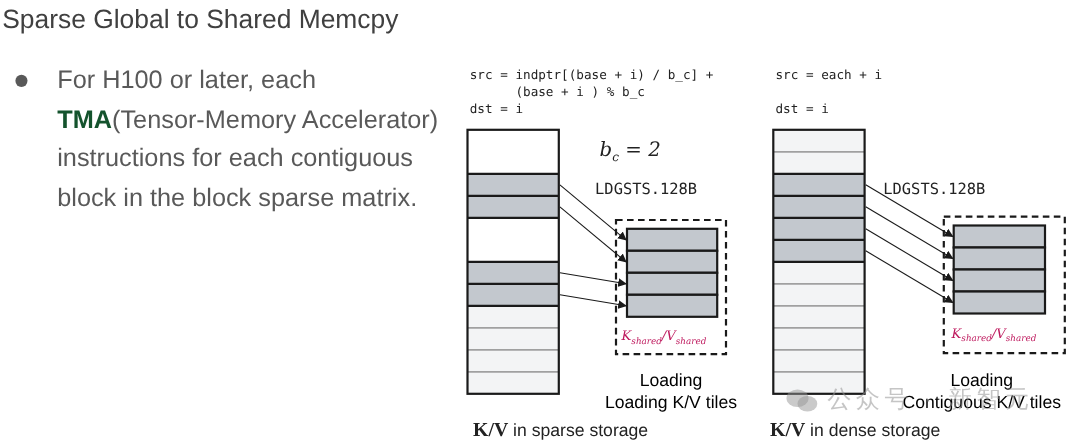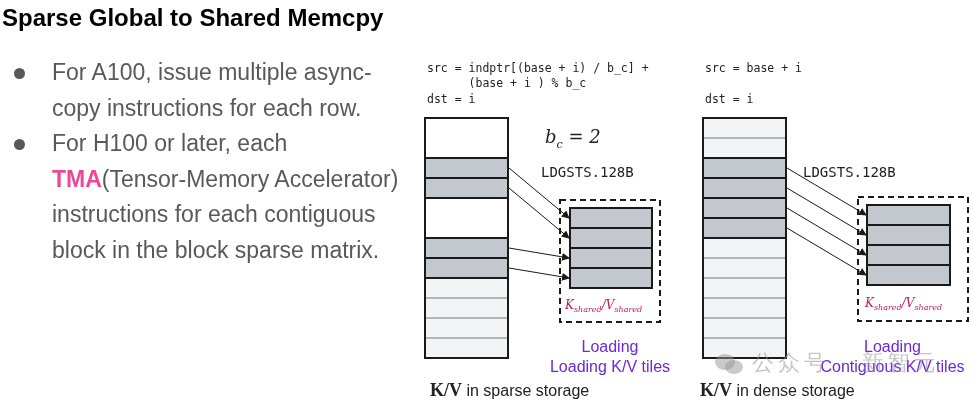--- a/index.html
+++ b/index.html
@@ -1,64 +1,60 @@
 <!DOCTYPE html>
 <html><head>
 <meta charset="utf-8">
 <style>
   html, body { margin:0; padding:0; }
   body { width:973px; height:405px; background:#ffffff; position:relative; overflow:hidden;
          font-family:"Liberation Sans", sans-serif; color:#595959; }
-  .title { position:absolute; left:2px; top:4px; font-size:24px; color:#000000; letter-spacing:0;font-weight:bold; }
+  .title { position:absolute; left:2px; top:4px; font-size:24px; color:#404040; letter-spacing:0; }
   .bullets { position:absolute; left:12px; top:55px; width:390px; }
   .bullet { position:relative; padding-left:40px; font-size:23px; line-height:35.5px; color:#595959; }
   .bullet .dot { position:absolute; left:2px; top:13px; width:11px; height:11px; border-radius:50%; background:#595959; }
-  .bullet b { color:#ec4899; }
+  .bullet b { color:#14532d; }
   .code { position:absolute; font-family:"DejaVu Sans Mono", monospace; font-size:11.5px; color:#222; line-height:15px; white-space:pre; }
   .ldg { position:absolute; font-family:"DejaVu Sans Mono", monospace; font-size:14px; color:#222; }
-  .caption { position:absolute; font-size:16px; color:#6d28d9; text-align:center; line-height:20px; }
+  .caption { position:absolute; font-size:16px; color:#000000; text-align:center; line-height:20px; }
   .storage { position:absolute; font-size:16px; color:#222; }
   .storage .math { font-family:Liberation Serif, serif; font-weight:bold; font-size:18px; }
   .bc { position:absolute; font-family:"DejaVu Serif", serif; font-style:italic; font-size:18px; color:#222;margin-left:31px; }
   .bc sub { font-size:11px; }
   .kshared { position:absolute; font-family:"DejaVu Serif", serif; font-style:italic; font-size:12px; color:#be185d; }
   .kshared sub { font-size:8px; }
   .watermark { position:absolute; left:714px; top:348px; font-size:22px; color:rgba(150,150,150,0.55); letter-spacing:4px; }
   .wm-icon { position:absolute; left:714px; top:352px; width:30px; height:24px; }
   svg { position:absolute; left:0; top:0; }
 </style>
 </head>
 <body>
 
 <div class="title">Sparse Global to Shared Memcpy</div>
 
 <div class="bullets">
   <div class="bullet">
     <span class="dot"></span>
-    <span>For A100, issue multiple async-copy instructions for each row.</span>
-  </div>
-  <div class="bullet">
-    <span class="dot"></span>
     <span>For H100 or later, each </span><b>TMA</b><span>(Tensor-Memory Accelerator) instructions for each contiguous block in the block sparse matrix.</span>
   </div>
 </div>
 
 <div class="code" style="left:427px;top:61px;">src = indptr[(base + i) / b_c] +
       (base + i ) % b_c</div>
 <div class="code" style="left:427px;top:92px;">dst = i</div>
 <div class="bc" style="left:514px;top:126px;"><span>b</span><sub>c</sub><span> = 2</span></div>
 <div class="ldg" style="left:541px;top:164px;">LDGSTS.128B</div>
 <div class="kshared" style="left:565px;top:298px;"><span>K</span><sub>shared</sub>/<span>V</span><sub>shared</sub></div>
 <div class="caption" style="left:540px;top:337px;width:140px;">
   <div>Loading</div>
   <div>Loading K/V tiles</div>
 </div>
 <div class="storage" style="left:430px;top:380px;"><span class="math">K/V</span><span> in sparse storage</span></div>
 
-<div class="code" style="left:705px;top:61px;">src = base + i</div>
+<div class="code" style="left:705px;top:61px;">src = each + i</div>
 <div class="code" style="left:705px;top:92px;">dst = i</div>
 <div class="ldg" style="left:803px;top:164px;">LDGSTS.128B</div>
 <div class="kshared" style="left:865px;top:296px;"><span>K</span><sub>shared</sub>/<span>V</span><sub>shared</sub></div>
 <div class="caption" style="left:810px;top:337px;width:165px;">
   <div>Loading</div>
   <div>Contiguous K/V tiles</div>
 </div>
 <div class="storage" style="left:700px;top:380px;"><span class="math">K/V</span><span> in dense storage</span></div>
 
 <svg id="diagram-svg" width="973" height="405">

